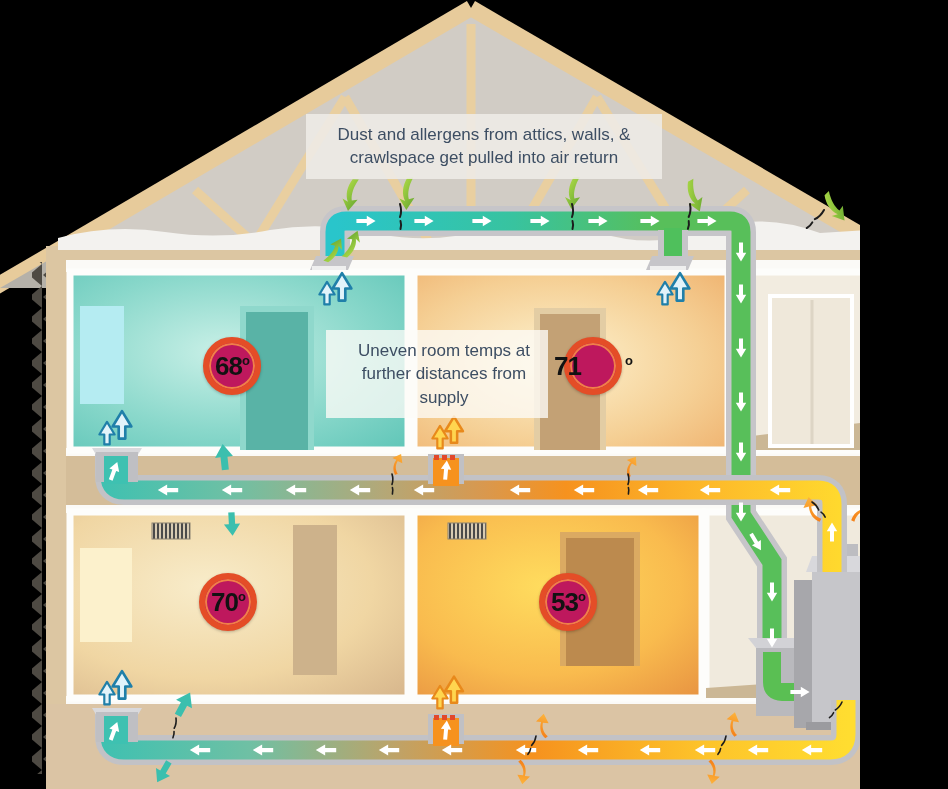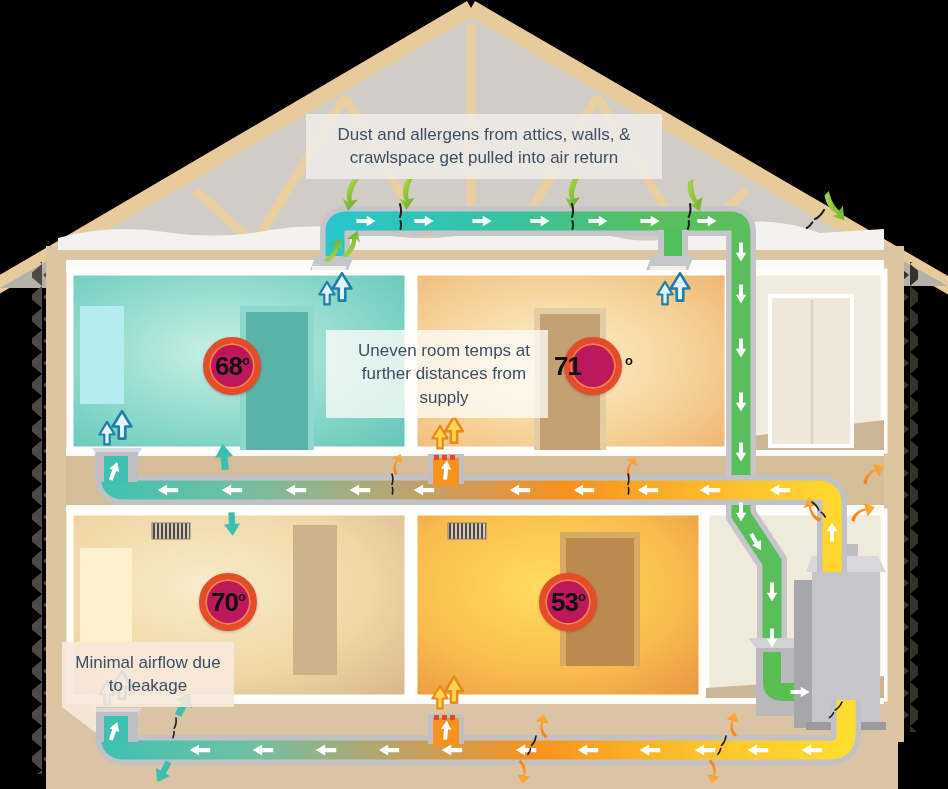--- a/index.html
+++ b/index.html
@@ -1,16 +1,16 @@
 <!DOCTYPE html>
 <html><head>
 <meta charset="utf-8">
 <style>
   html,body{margin:0;padding:0;background:#000;}
-  .stage{position:relative;width:948px;height:789px;background:#000;overflow:hidden;
+  .stage{position:relative;width:860px;height:789px;background:#000;overflow:hidden;
          font-family:"Liberation Sans",sans-serif;}
   .stage svg{position:absolute;inset:0;}
   .callout{position:absolute;text-align:center;color:#3d4e63;font-size:17px;line-height:1.38;
            padding:9px 10px;z-index:5;}
   .callout.dust{left:306px;top:114px;width:336px;background:rgba(238,236,231,.88);}
   .callout.uneven{left:326px;top:330px;width:188px;background:rgba(253,251,247,.78);padding-left:24px;}
   .callout.minimal{left:62px;top:642px;width:152px;background:rgba(247,233,219,.9);}
   .callout.minimal:after{content:"";position:absolute;left:0;bottom:-26px;
       border-style:solid;border-width:26px 0 0 34px;
       border-color:rgba(247,233,219,.9) transparent transparent transparent;}
@@ -345,21 +345,20 @@
     <use href="#dash" transform="translate(812,502) rotate(-40) scale(.8)"></use>
     <use href="#dash" transform="translate(176,718) rotate(10) scale(.8)"></use>
     <use href="#dash" transform="translate(536,736) rotate(25) scale(.8)"></use>
     <use href="#dash" transform="translate(726,736) rotate(25) scale(.8)"></use>
     <use href="#dash" transform="translate(842,702) rotate(40) scale(.8)"></use>
   </g>
 </svg>
 
 <div class="callout dust">Dust and allergens from attics, walls, &amp; crawlspace get pulled into air return</div>
 <div class="callout uneven">Uneven room temps at further distances from supply</div>
-<div class="callout minimal">Minimal airflow due to leakage</div>
 
 <div class="badge b68">
   <span>68</span>
       <sup>o</sup>
 </div>
 <div class="badge b71">
   <span>71</span>
       <sup>o</sup>
 </div>
 <div class="badge b70">

